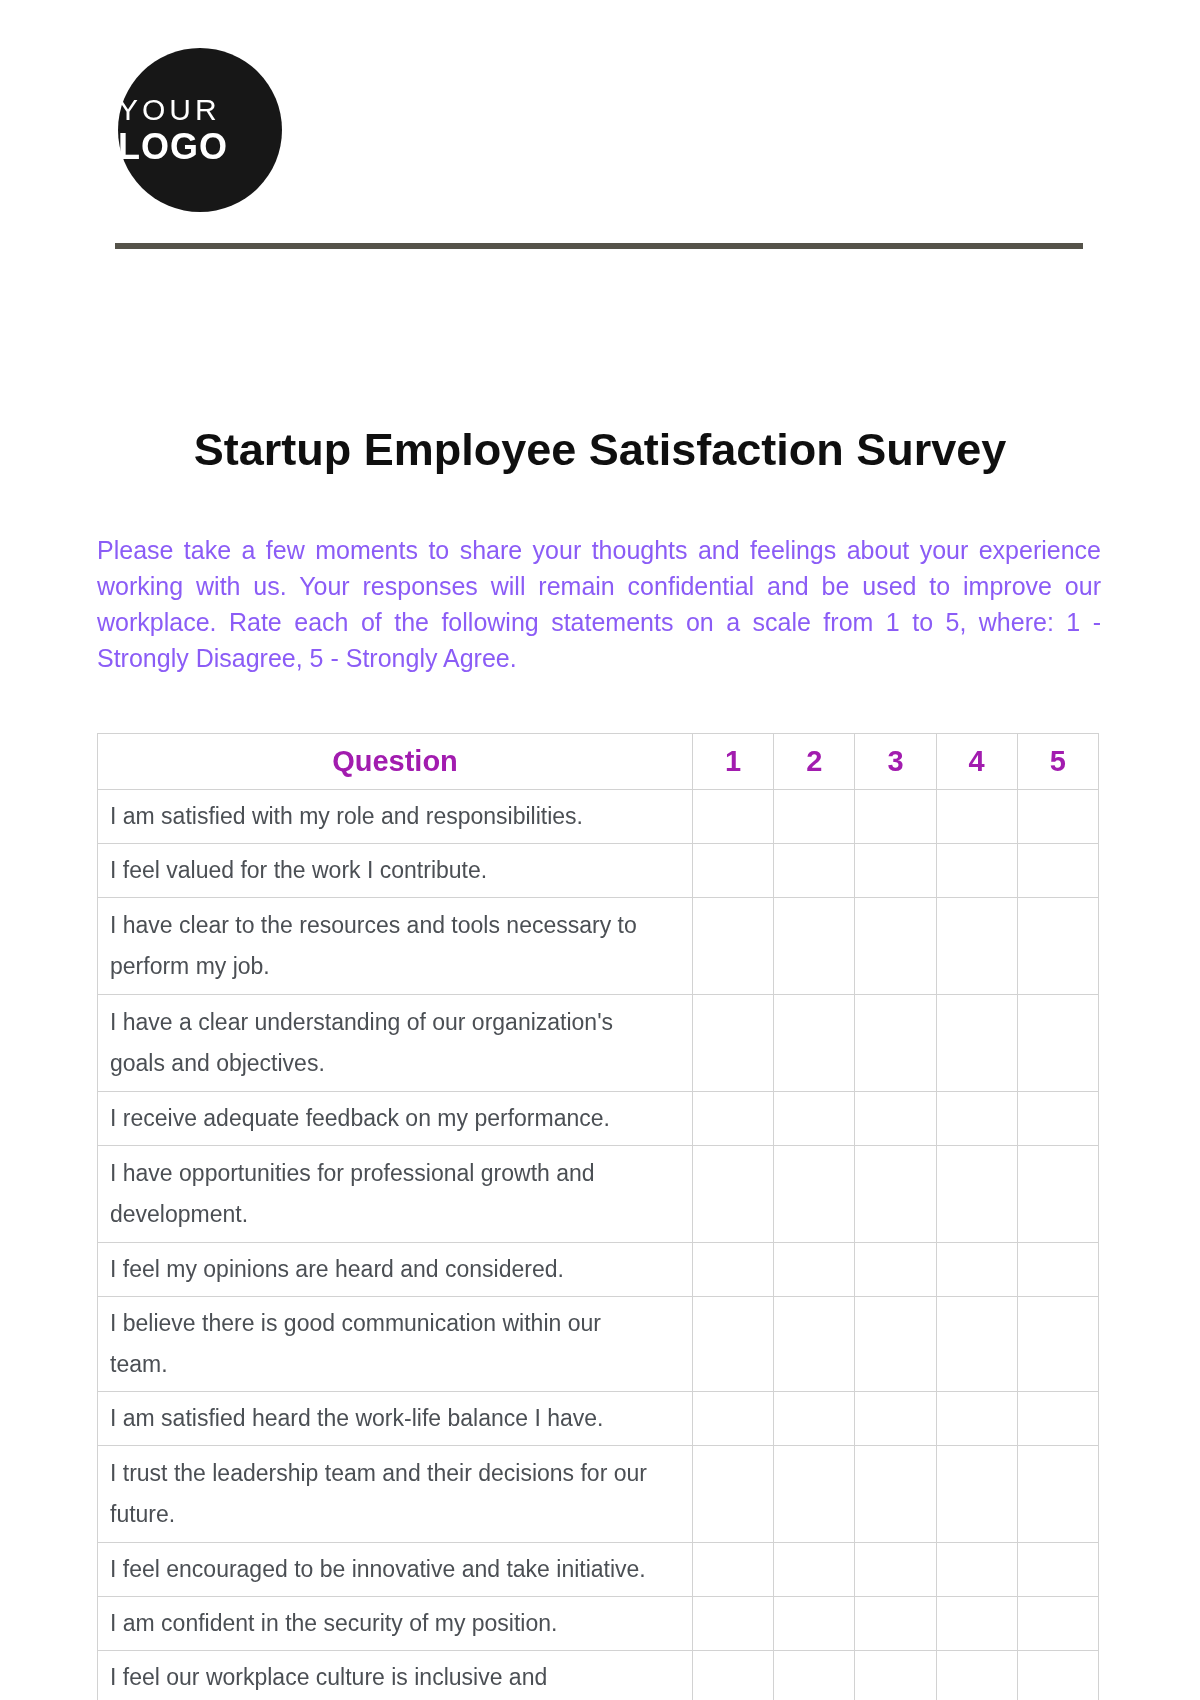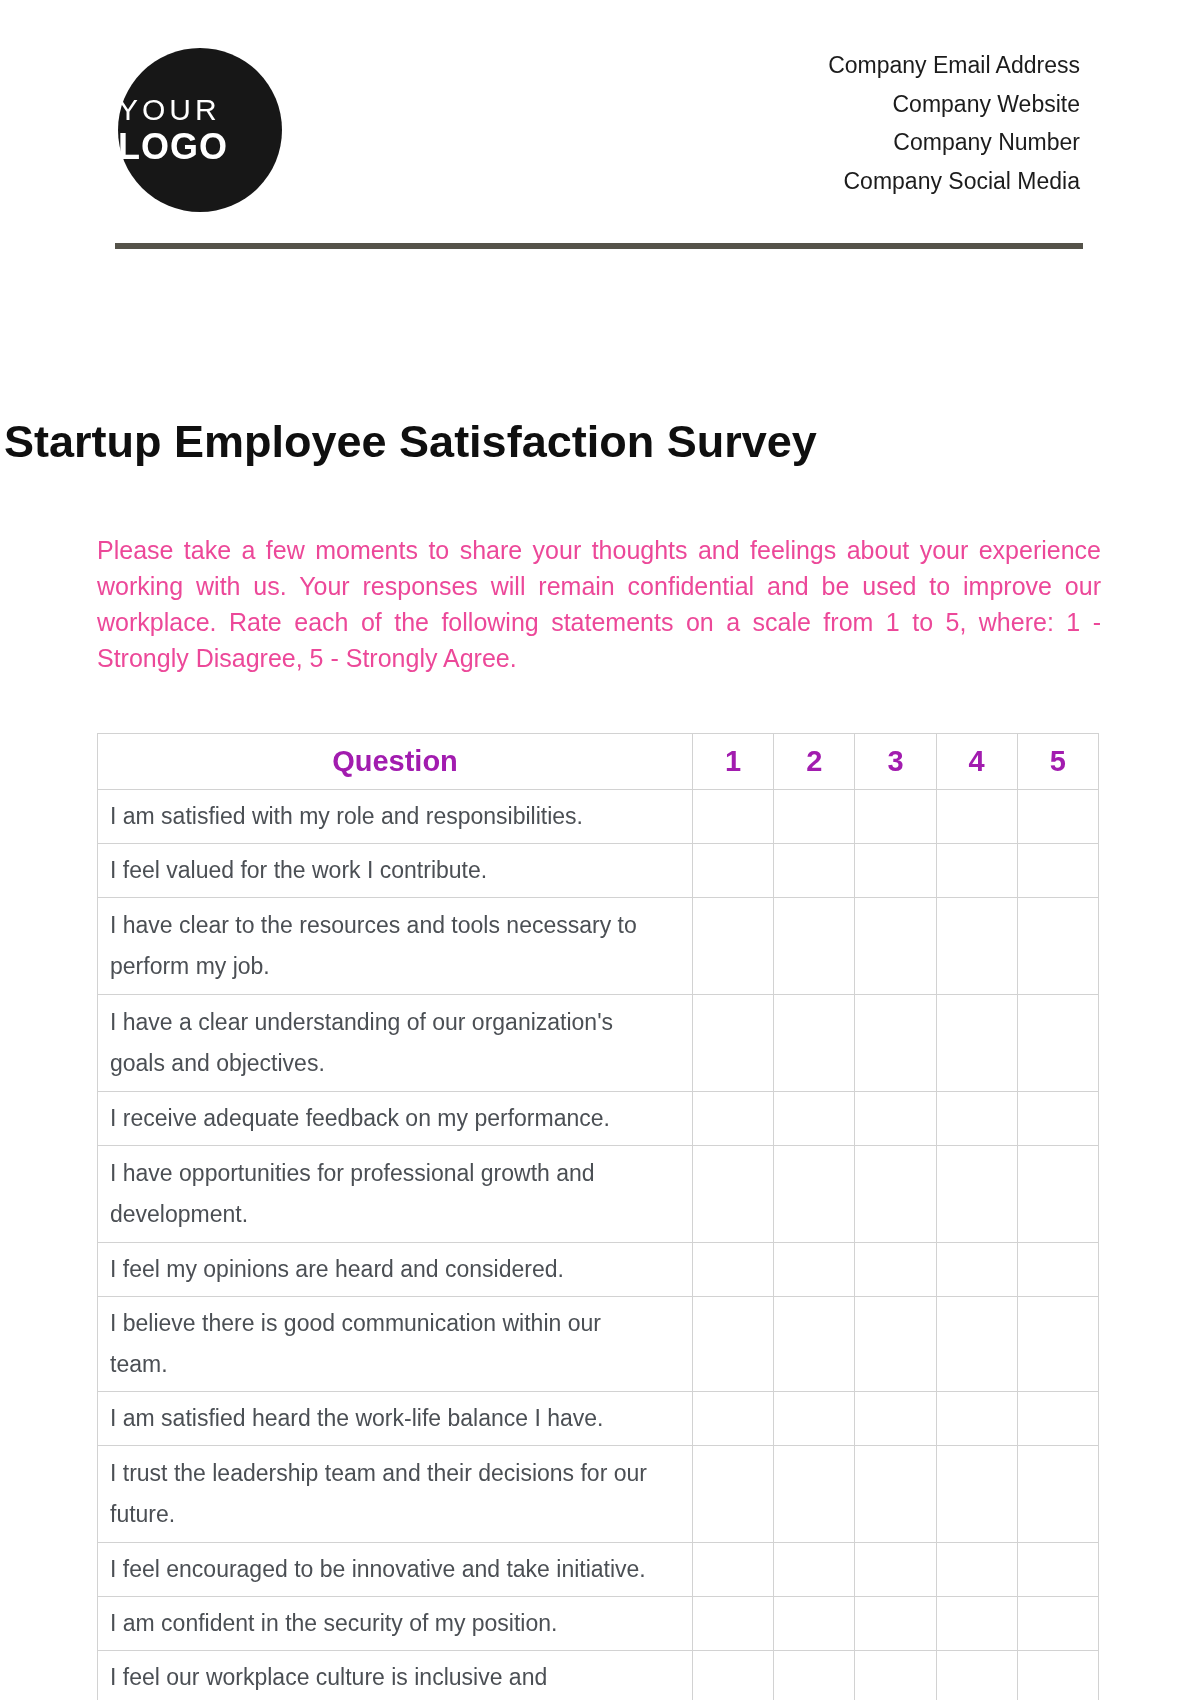--- a/index.html
+++ b/index.html
@@ -20,27 +20,27 @@
     position:absolute; top:46px; right:120px; text-align:right;
     font-size:23px; line-height:38.5px; color:#1c1c1c;
   }
   
   .divider {
     position:absolute; left:115px; top:243px; width:968px; height:6px;
     background:var(--divider,#55534a);
   }
   
   .title {
-    position:absolute; left:0; right:0; top:413px; margin:4px; 
+    position:absolute; left:0; right:0; top:413px; margin:12px; text-align:center;
     font-size:45px; line-height:50px; font-weight:700; color:#0f0f0f;
   }
   
   .intro {
     position:absolute; left:97px; top:532px; width:1004px; margin:0;
-    font-size:25px; line-height:36px; color:#ec4899;
+    font-size:25px; line-height:36px; color:#8b5cf6;
     text-align:justify; text-justify:inter-word;
   }
   
   .survey {
     position:absolute; left:97px; top:733px; width:1001px;
     border-collapse:collapse; table-layout:fixed;
     font-size:23px; color:#4b4f54;
   }
   .survey th, .survey td { border:1.5px solid var(--border,#d2d2d2); background:#fff; }
   .survey th {
@@ -58,26 +58,20 @@
 </head>
 <body>
 
 <div class="page">
 
   <div class="logo">
     <span class="logo-your">YOUR</span>
     <span class="logo-logo">LOGO</span>
   </div>
 
-  <div class="contact">
-    <div>Company Email Address</div>
-    <div>Company Website</div>
-    <div>Company Number</div>
-    <div>Company Social Media</div>
-  </div>
 
   <div class="divider"></div>
 
   <h1 class="title">Startup Employee Satisfaction Survey</h1>
 
   <p class="intro">Please take a few moments to share your thoughts and feelings about your experience working with us. Your responses will remain confidential and be used to improve our workplace. Rate each of the following statements on a scale from 1 to 5, where: 1 - Strongly Disagree, 5 - Strongly Agree.</p>
 
   <table class="survey">
     <colgroup>
       <col style="width:595px">

